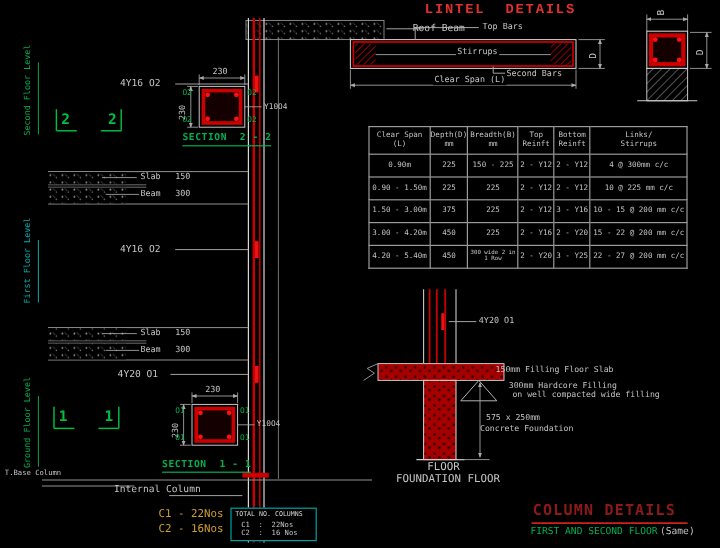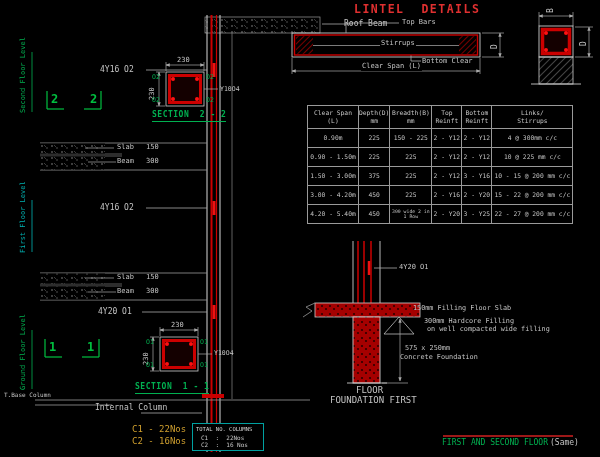--- a/index.html
+++ b/index.html
@@ -3,21 +3,21 @@
 <meta charset="utf-8">
 <style>
   html,body{margin:0;padding:0;background:#000;}
   #canvas{position:relative;width:600px;height:457px;background:#000;overflow:hidden;
           font-family:"DejaVu Sans Mono",monospace;}
   #canvas svg{position:absolute;left:0;top:0;}
   .t{position:absolute;font:7px "DejaVu Sans Mono",monospace;color:#c4c4c4;line-height:1.1;white-space:pre;}
   .s8{font-size:8px}.s9{font-size:9px}.s65{font-size:6.5px}.s6{font-size:6px}
   .g{color:#00b050}.cy{color:#00b2b2}.yw{color:#cf9f2e}
   .vert{transform:rotate(-90deg);transform-origin:0 0;}
-  .lintel-title{font-size:11.5px;font-weight:bold;letter-spacing:1.5px;color:#e03030;}
+  .lintel-title{font-size:11.5px;font-weight:bold;letter-spacing:1.5px;color:#e03030;font-family:Liberation Mono, monospace;}
   .col-title{font-size:12.5px;font-weight:bold;letter-spacing:1px;color:#8c1a1a;}
   .sec-title{font-size:8px;font-weight:bold;color:#00b050;border-bottom:1px solid #00b050;
              padding-bottom:1px;letter-spacing:.5px;}
   .marker{font-size:12px;font-weight:bold;color:#00c040;}
   .bgblk{background:#000;padding:0 1px;}
   #lintel-table{position:absolute;left:307px;top:105px;border-collapse:collapse;
      color:#c4c4c4;font-family:"DejaVu Sans Mono",monospace;}
   #lintel-table td,#lintel-table th{border:1px solid #9a9a9a;font-weight:normal;
      font-size:6.3px;text-align:center;padding:0;line-height:1.25;}
   #lintel-table th{height:22px;}
@@ -200,21 +200,21 @@
   <g>
     <line x1="443" y1="436" x2="573" y2="436" stroke="#d02020" stroke-width="1.4"></line>
   </g>
 </svg>
 
 <span class="t lintel-title" style="left:354px;top:3px">LINTEL  DETAILS</span>
 
 <span class="t s8" style="left:344px;top:20px">Roof Beam</span>
 <span class="t" style="left:402px;top:19px">Top Bars</span>
 <span class="t bgblk" style="left:380px;top:40px">Stirrups</span>
-<span class="t" style="left:422px;top:58px">Bottom Clear</span>
+<span class="t" style="left:422px;top:58px">Second Bars</span>
 <span class="t bgblk" style="left:361px;top:63px">Clear Span (L)</span>
 <span class="t s8 vert" style="left:491px;top:49px">D</span>
 <span class="t s8 vert" style="left:547px;top:13px">B</span>
 <span class="t s8 vert" style="left:580px;top:46px">D</span>
 
 <span class="t s8" style="left:100px;top:66px">4Y16 O2</span>
 <span class="t s8" style="left:100px;top:204px">4Y16 O2</span>
 <span class="t s8" style="left:98px;top:308px">4Y20 O1</span>
 
 <span class="t" style="left:117px;top:144px">Slab</span>
@@ -343,18 +343,19 @@
   </tbody>
 </table>
 
 <span class="t" style="left:399px;top:264px">4Y20 O1</span>
 <span class="t" style="font-size:6.8px;left:413px;top:305px">150mm Filling Floor Slab</span>
 <span class="t" style="font-size:6.8px;left:424px;top:318px">300mm Hardcore Filling</span>
 <span class="t" style="font-size:6.8px;left:427px;top:326px">on well compacted wide filling</span>
 <span class="t" style="font-size:6.8px;left:405px;top:345px">575 x 250mm</span>
 <span class="t" style="font-size:6.8px;left:400px;top:354px">Concrete Foundation</span>
 <span class="t s9" style="left:356px;top:386px">FLOOR</span>
-<span class="t s9" style="left:330px;top:396px">FOUNDATION FIRST</span>
-
+<span class="t s9" style="left:330px;top:396px">FOUNDATION FLOOR</span>
+
+<span class="t col-title" style="left:444px;top:418px">COLUMN DETAILS</span>
 <span class="t g s8" style="left:442px;top:439px">FIRST AND SECOND FLOOR</span>
 <span class="t s8" style="left:550px;top:439px">(Same)</span>
 
 </div>
 
 </body></html>

